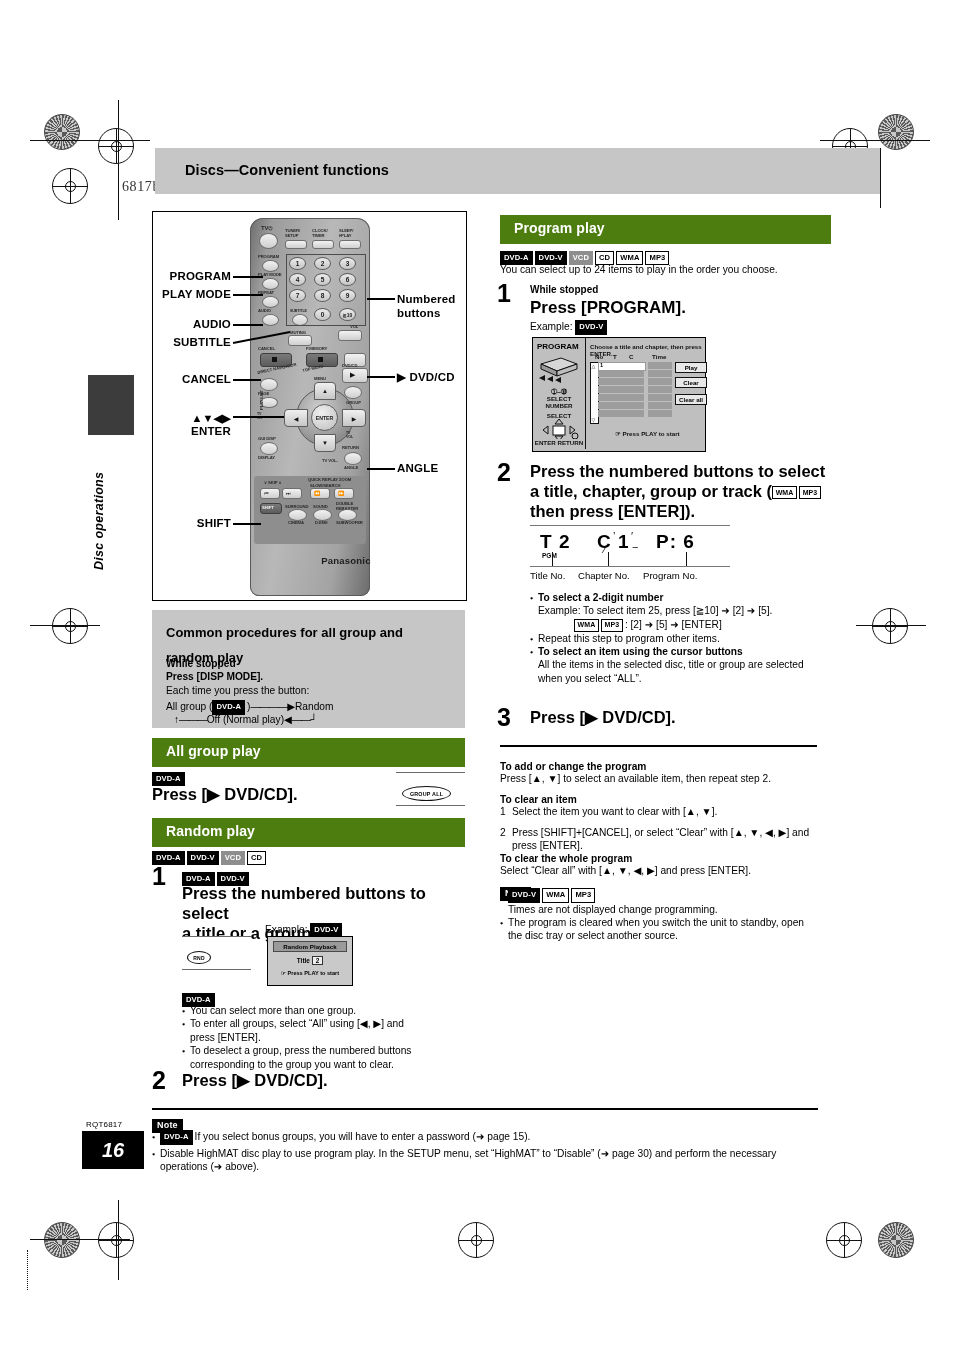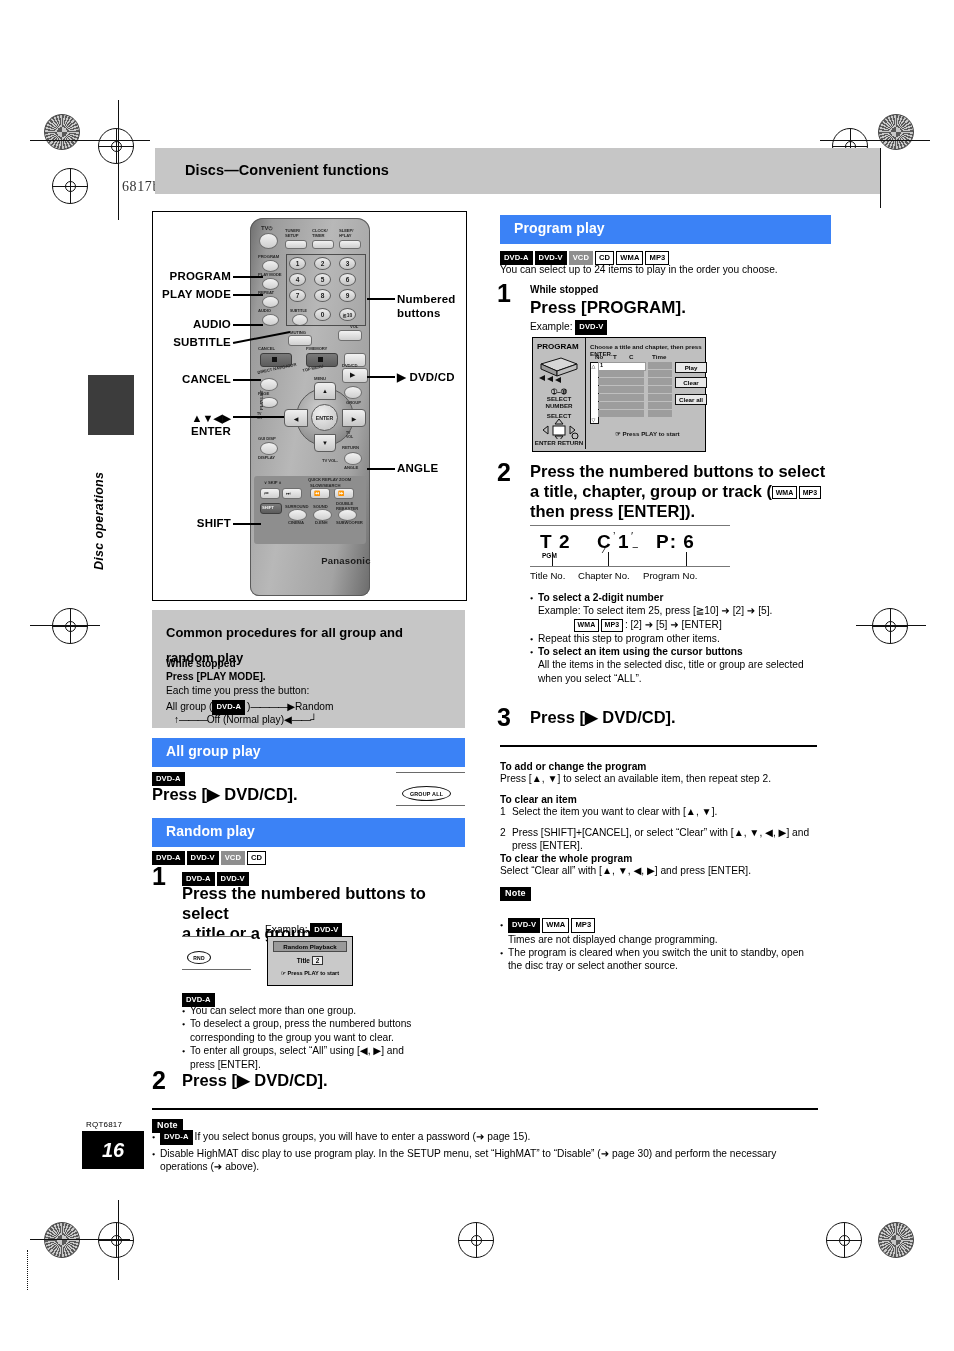--- a/index.html
+++ b/index.html
@@ -35,21 +35,21 @@
              letter-spacing:.3px;}
 
   
   .pgblk{position:absolute;left:82px;top:1131px;width:62px;height:38px;background:#000;}
   .pgnum{position:absolute;left:82px;top:1131px;width:62px;height:38px;color:#fff;
          font-size:20px;font-style:italic;font-weight:bold;
          display:flex;align-items:center;justify-content:center;}
   .rqt{position:absolute;left:86px;top:1120px;font-size:8px;letter-spacing:.2px;}
 
   
-  .sec-hdr{background:#3b82f6;color:#fff;font-size:14px;font-weight:bold;
+  .sec-hdr{background:#4d7c0f;color:#fff;font-size:14px;font-weight:bold;
            padding:5px 0 8px 14px;letter-spacing:.1px;}
   .body{font-size:10.2px;line-height:13.2px;}
   .b{font-weight:bold;}
 
   
   .chip{display:inline-block;font-size:7.6px;font-weight:bold;line-height:1;
         padding:2.2px 3px 2.6px;border:1px solid #000;margin-right:2px;
         vertical-align:middle;letter-spacing:.1px;font-family:"Liberation Sans",sans-serif;}
   .chip.dark{background:#000;color:#fff;border-color:#000;}
   .chip.grey{background:#8e8e8e;color:#fff;border-color:#8e8e8e;}
@@ -291,21 +291,21 @@
   <div class="lead" style="left:214px;top:86px;width:28px;"></div>
   <div class="calloutR" style="left:244px;top:158px;width:90px;">▶ DVD/CD</div>
   <div class="lead" style="left:214px;top:164px;width:28px;"></div>
   <div class="calloutR" style="left:244px;top:250px;width:80px;">ANGLE</div>
   <div class="lead" style="left:214px;top:256px;width:28px;"></div>
 </div>
 
 <div class="greybox">
   <div class="abs" style="left:14px;top:10px;width:280px;font-size:13px;font-weight:bold;line-height:25px;">Common procedures for all group and random play</div>
   <div class="abs body b" style="left:14px;top:47px;">While stopped</div>
-  <div class="abs body b" style="left:14px;top:60px;">Press [PLAY MODE].</div>
+  <div class="abs body b" style="left:14px;top:60px;">Press [DISP MODE].</div>
   <div class="abs body" style="left:14px;top:74px;">Each time you press the button:</div>
   <div class="abs body" style="left:14px;top:90px;white-space:nowrap;">
     <span>All group (</span><span class="chip dark">DVD-A</span><span>)</span><span style="letter-spacing:-1px;">————</span>▶<span>Random</span>
   </div>
   <div class="abs body" style="left:22px;top:103px;white-space:nowrap;">
     ↑<span style="letter-spacing:-1px;">———</span><span>Off (Normal play)</span>◀<span style="letter-spacing:-1px;">——</span>┘
   </div>
 </div>
 
 <div class="abs sec-hdr" style="left:152px;top:738px;width:299px;">All group play</div>
@@ -348,22 +348,22 @@
     <span style="display:inline-block;border:1px solid #333;background:#eee;padding:0 3px;">2</span>
   </div>
   <div class="abs" style="left:0;top:33px;width:84px;text-align:center;font-size:5.6px;font-weight:bold;">☞ Press PLAY to start</div>
 </div>
 
 <div class="abs" style="left:182px;top:990px;">
   <span class="chip dark">DVD-A</span>
 </div>
 <ul class="bl abs" style="left:182px;top:1004px;width:248px;">
   <li>You can select more than one group.</li>
+  <li>To enter all groups, select “All” using [◀, ▶] and press [ENTER].</li>
   <li>To deselect a group, press the numbered buttons corresponding to the group you want to clear.</li>
-  <li>To enter all groups, select “All” using [◀, ▶] and press [ENTER].</li>
 </ul>
 
 <div class="abs stepnum" style="left:152px;top:1068px;">2</div>
 <div class="abs steptitle" style="left:182px;top:1070px;">Press [▶ DVD/CD].</div>
 
 <div class="abs sec-hdr" style="left:500px;top:215px;width:317px;">Program play</div>
 <div class="abs" style="left:500px;top:248px;">
   <span class="chip dark">DVD-A</span><span class="chip dark">DVD-V</span><span class="chip grey">VCD</span><span class="chip lite">CD</span><span class="chip lite">WMA</span><span class="chip lite">MP3</span>
 </div>
 <div class="abs body" style="left:500px;top:263px;width:320px;">You can select up to 24 items to play in the order you choose.</div>
@@ -508,21 +508,21 @@
 <div class="abs body" style="left:500px;top:826px;width:318px;">
   <span style="display:inline-block;width:12px;vertical-align:top;">2</span><span style="display:inline-block;width:300px;vertical-align:top;">Press [SHIFT]+[CANCEL], or select “Clear” with [▲, ▼, ◀, ▶] and press [ENTER].</span>
 </div>
 
 <div class="abs body b" style="left:500px;top:852px;">To clear the whole program</div>
 <div class="abs body" style="left:500px;top:864px;width:318px;">Select “Clear all” with [▲, ▼, ◀, ▶] and press [ENTER].</div>
 
 <div class="abs" style="left:500px;top:882px;">
   <span class="notebadge">Note</span>
 </div>
-<ul class="bl abs" style="left:500px;top:918px;width:318px;">
+<ul class="bl abs" style="left:500px;top:888px;width:318px;">
   <li>
     <span class="chip dark">DVD-V</span><span class="chip lite">WMA</span><span class="chip lite">MP3</span>
   </li>
   <li class="nb" style="padding-left:8px;">Times are not displayed change programming.</li>
   <li>The program is cleared when you switch the unit to standby, open the disc tray or select another source.</li>
 </ul>
 
 <div class="rule abs" style="left:152px;top:1108px;width:666px;height:2.4px;"></div>
 <div class="abs" style="left:152px;top:1114px;">
   <span class="notebadge">Note</span>

